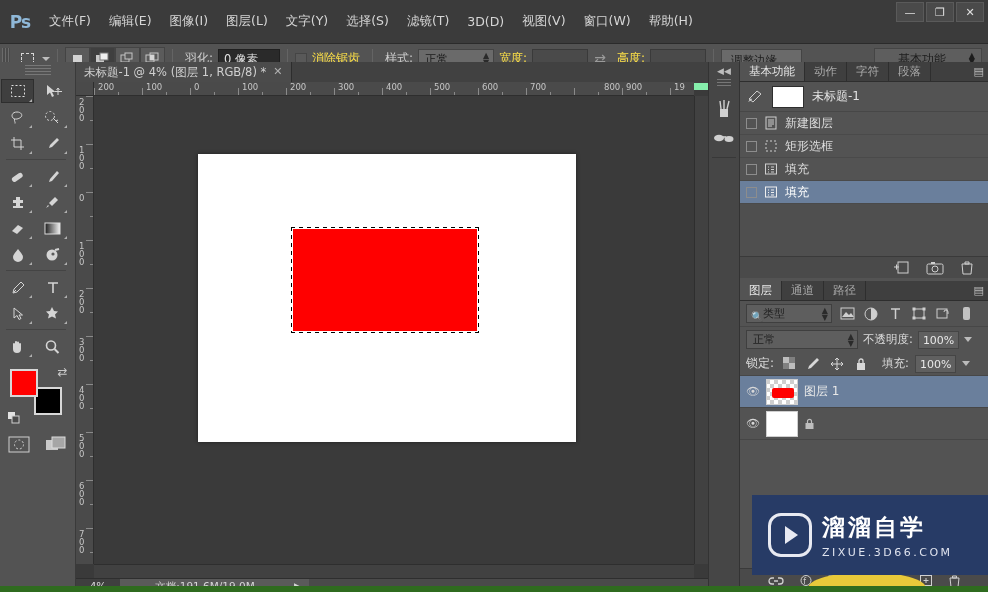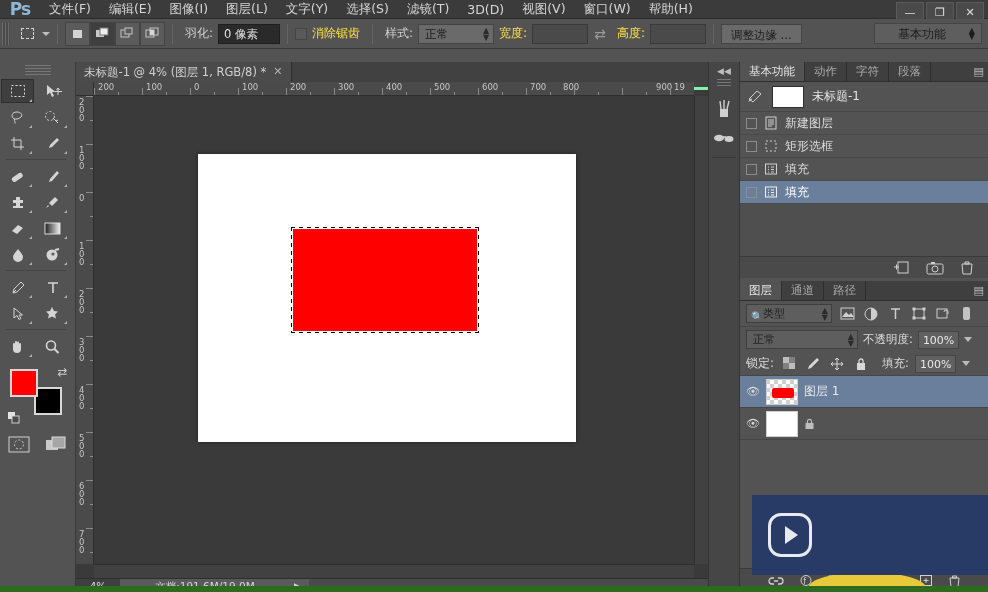--- a/index.html
+++ b/index.html
@@ -7,21 +7,21 @@
     width: 988px; height: 592px;
     background: #535353;
     font-family: "DejaVu Sans", "Liberation Sans", sans-serif;
     font-size: 12px;
     color: #d4d4d4;
     overflow: hidden;
     position: relative;
   }
   
   .menubar {
-    height: 19px; background: #3b3b3b;
+    height: 44px; background: #3b3b3b;
     display: flex; align-items: center;
     border-bottom: 1px solid #2b2b2b;
     position: relative;
   }
   .ps-logo {
     width: 40px; text-align: center;
     color: #8fb8d8; font-weight: bold; font-size: 17px;
     font-family: "DejaVu Sans", sans-serif;
     letter-spacing: -1px;
   }
@@ -129,21 +129,21 @@
   .sw-fg{position:absolute;left:2px;top:2px;width:28px;height:28px;border:2px solid #d8d8d8;}
   .sw-bg{position:absolute;left:26px;top:20px;width:28px;height:28px;border:2px solid #d8d8d8;}
   .sw-swap{position:absolute;right:0;top:-2px;color:#c9c9c9;font-size:12px;}
   .sw-default{position:absolute;left:0;bottom:-8px;width:11px;height:11px;}
   .qmask{ display:flex; justify-content:space-around; margin-top:18px;}
   .qmask .cell{width:26px;height:22px;display:flex;align-items:center;justify-content:center;}
   
   .docarea {
     flex:1; background:#3a3a3a; position:relative; min-width:0;
   }
-  .doctab-bar { height:28px; background:#414141; border-bottom:3px solid #86efac; display:flex;}
+  .doctab-bar { height:28px; background:#414141; border-bottom:7px solid #86efac; display:flex;}
   .doctab {
     background:#4b4b4b; border-right:1px solid #2d2d2d;
     padding:0 8px; height:20px; line-height:20px; font-size:11.5px; color:#d0d0d0;
     display:flex; align-items:center; gap:7px;
   }
   .doctab .x { color:#b0b0b0; font-size:11px; }
   .ruler-h {
     position:absolute; top:20px; left:18px; right:14px; height:14px;
     background:#4a4a4a; border-bottom:1px solid #2e2e2e;
     overflow:hidden;
@@ -556,22 +556,22 @@
       <span class="rh-lbl" style="left:2px">200</span>
       <span class="rh-lbl" style="left:50px">100</span>
       <span class="rh-lbl" style="left:98px">0</span>
       <span class="rh-lbl" style="left:146px">100</span>
       <span class="rh-lbl" style="left:194px">200</span>
       <span class="rh-lbl" style="left:242px">300</span>
       <span class="rh-lbl" style="left:290px">400</span>
       <span class="rh-lbl" style="left:338px">500</span>
       <span class="rh-lbl" style="left:386px">600</span>
       <span class="rh-lbl" style="left:434px">700</span>
-      <span class="rh-lbl" style="left:467px">800</span>
-      <span class="rh-lbl" style="left:560px">900</span>
+      <span class="rh-lbl" style="left:508px">800</span>
+      <span class="rh-lbl" style="left:530px">900</span>
       <span class="rh-lbl" style="left:578px">19</span>
       <span class="rh-tick" style="left:0px;height:7px"></span>
       <span class="rh-tick" style="left:48px;height:7px"></span>
       <span class="rh-tick" style="left:96px;height:7px"></span>
       <span class="rh-tick" style="left:144px;height:7px"></span>
       <span class="rh-tick" style="left:192px;height:7px"></span>
       <span class="rh-tick" style="left:240px;height:7px"></span>
       <span class="rh-tick" style="left:288px;height:7px"></span>
       <span class="rh-tick" style="left:336px;height:7px"></span>
       <span class="rh-tick" style="left:384px;height:7px"></span>
@@ -895,15 +895,19 @@
           </svg>
       </span>
     </div>
   </div>
 </div>
 
 <div class="yellow-blob"></div>
 
 <div class="watermark">
   <div class="wm-logo"></div>
+  <div class="wm-text">
+    <div class="wm-main">溜溜自学</div>
+    <div class="wm-sub">ZIXUE.3D66.COM</div>
+  </div>
 </div>
 
 <div class="bottomstrip"></div>
 
 </body></html>

